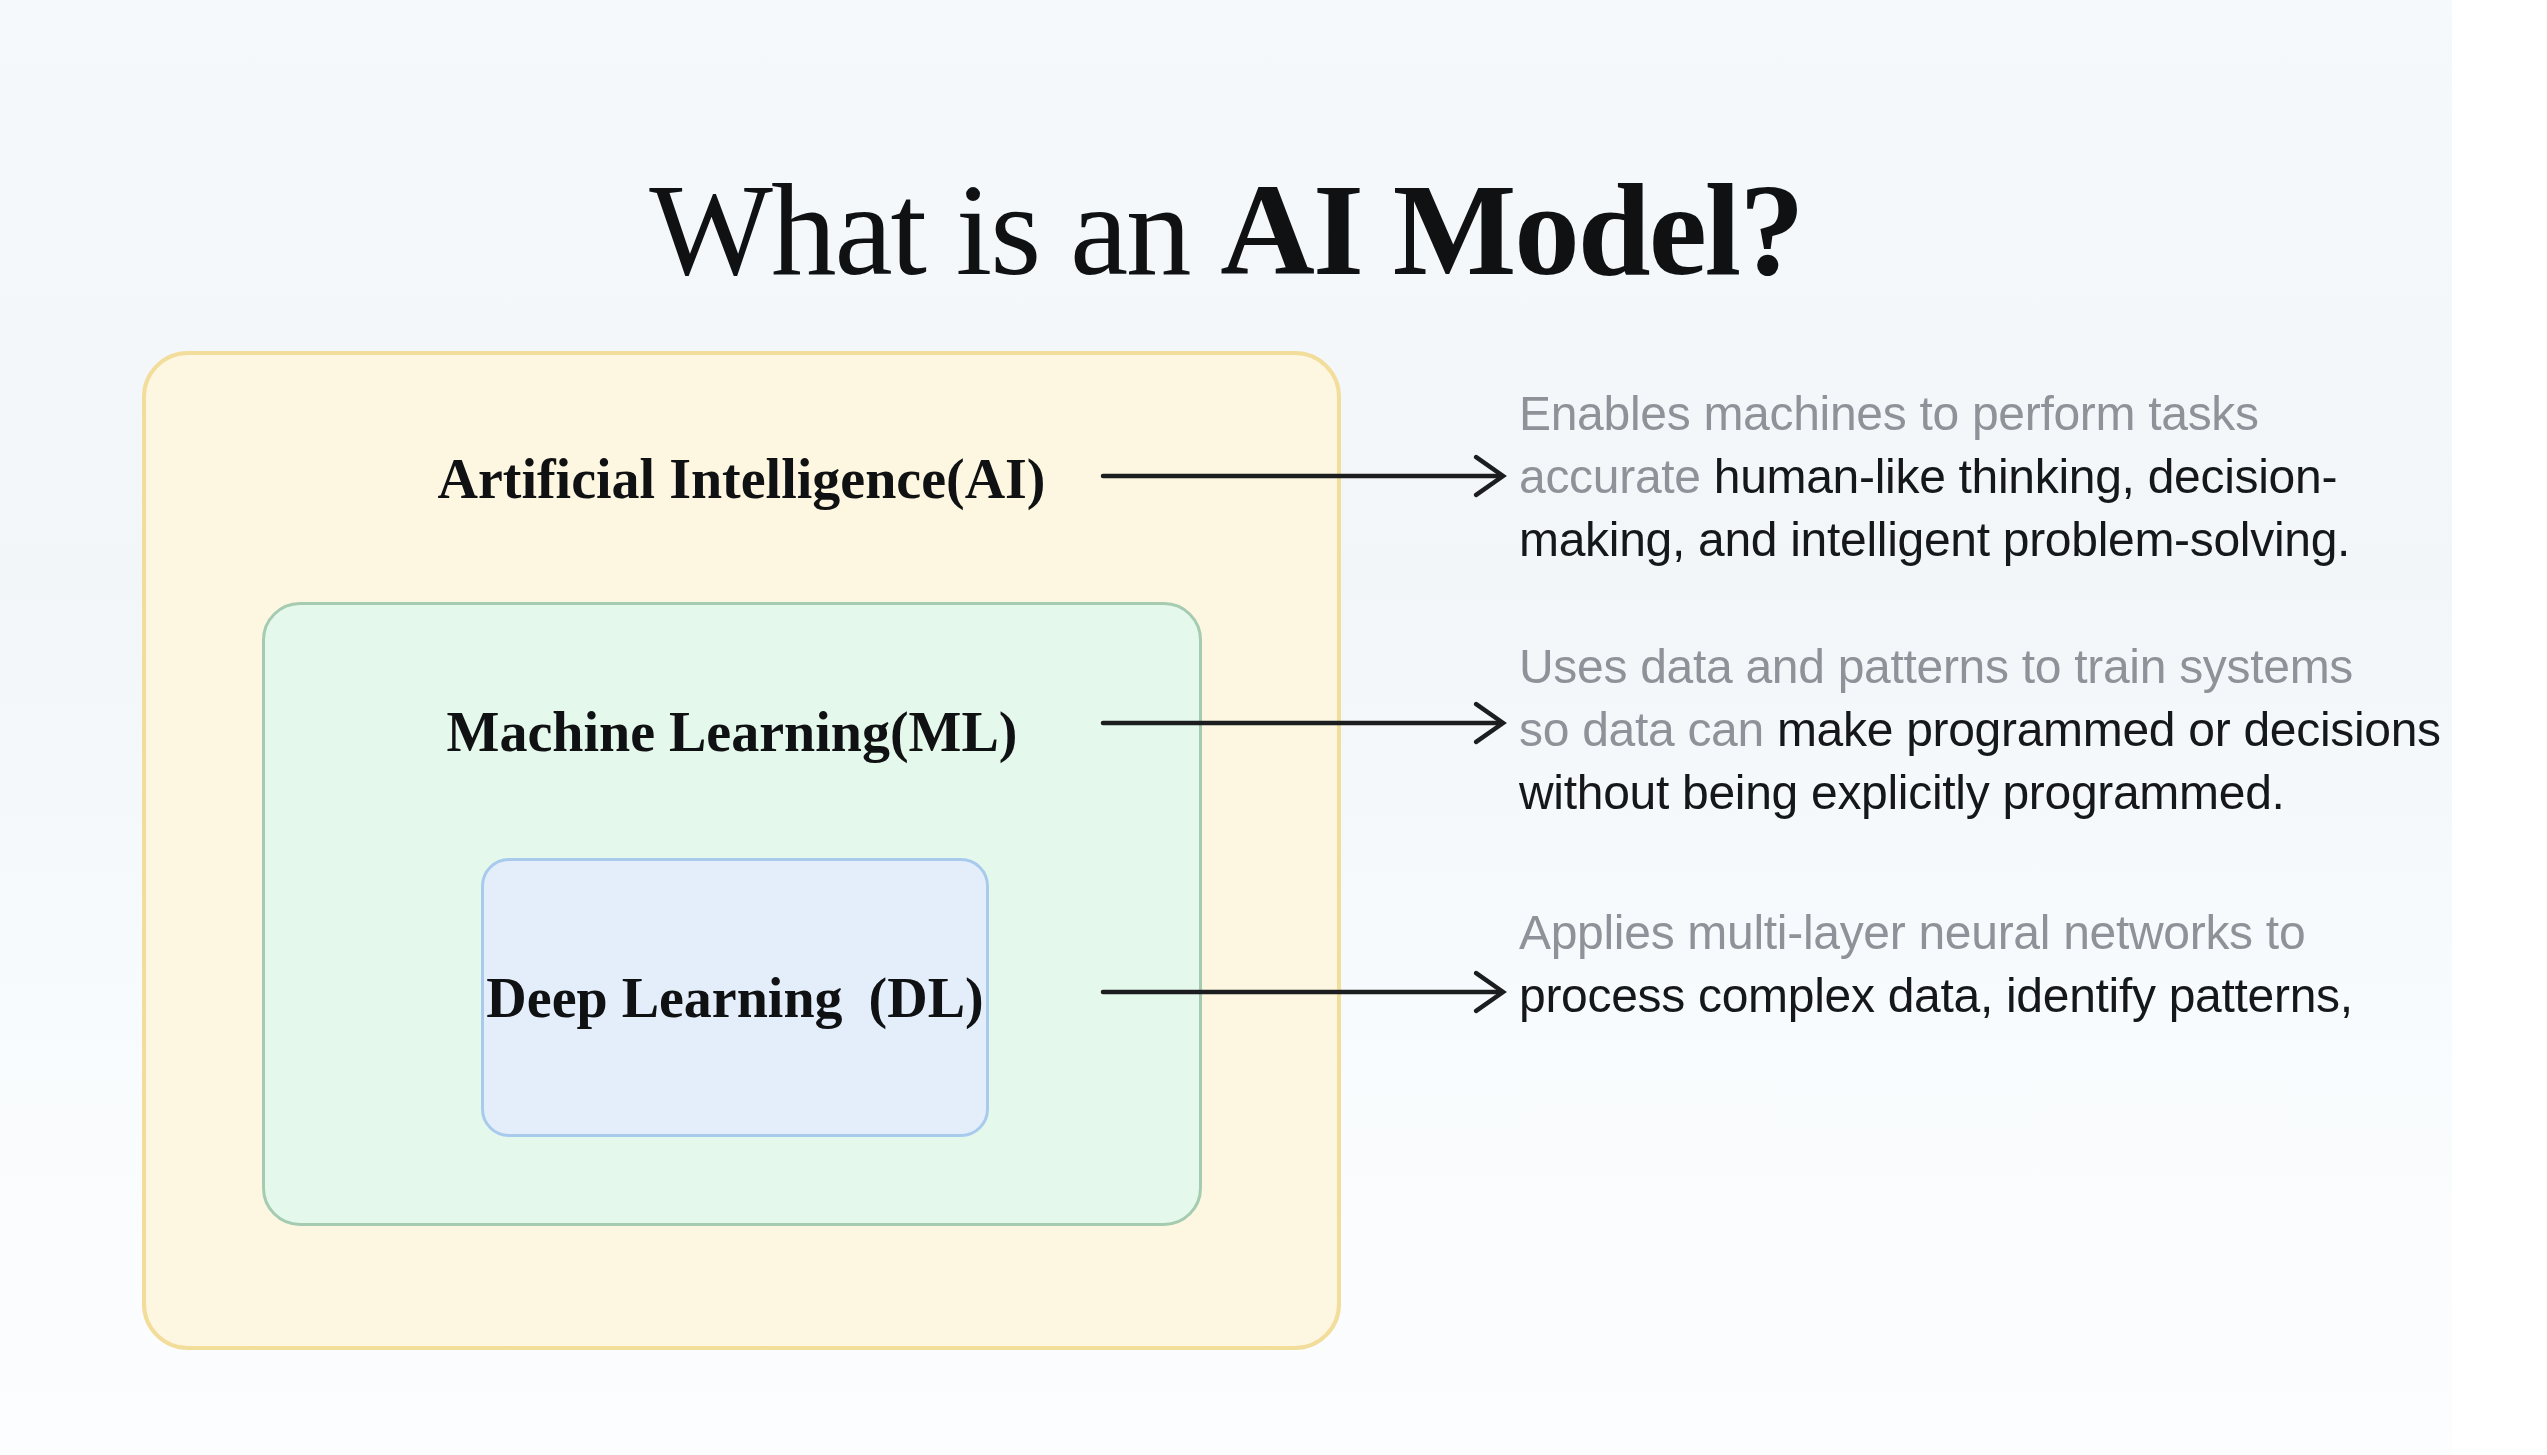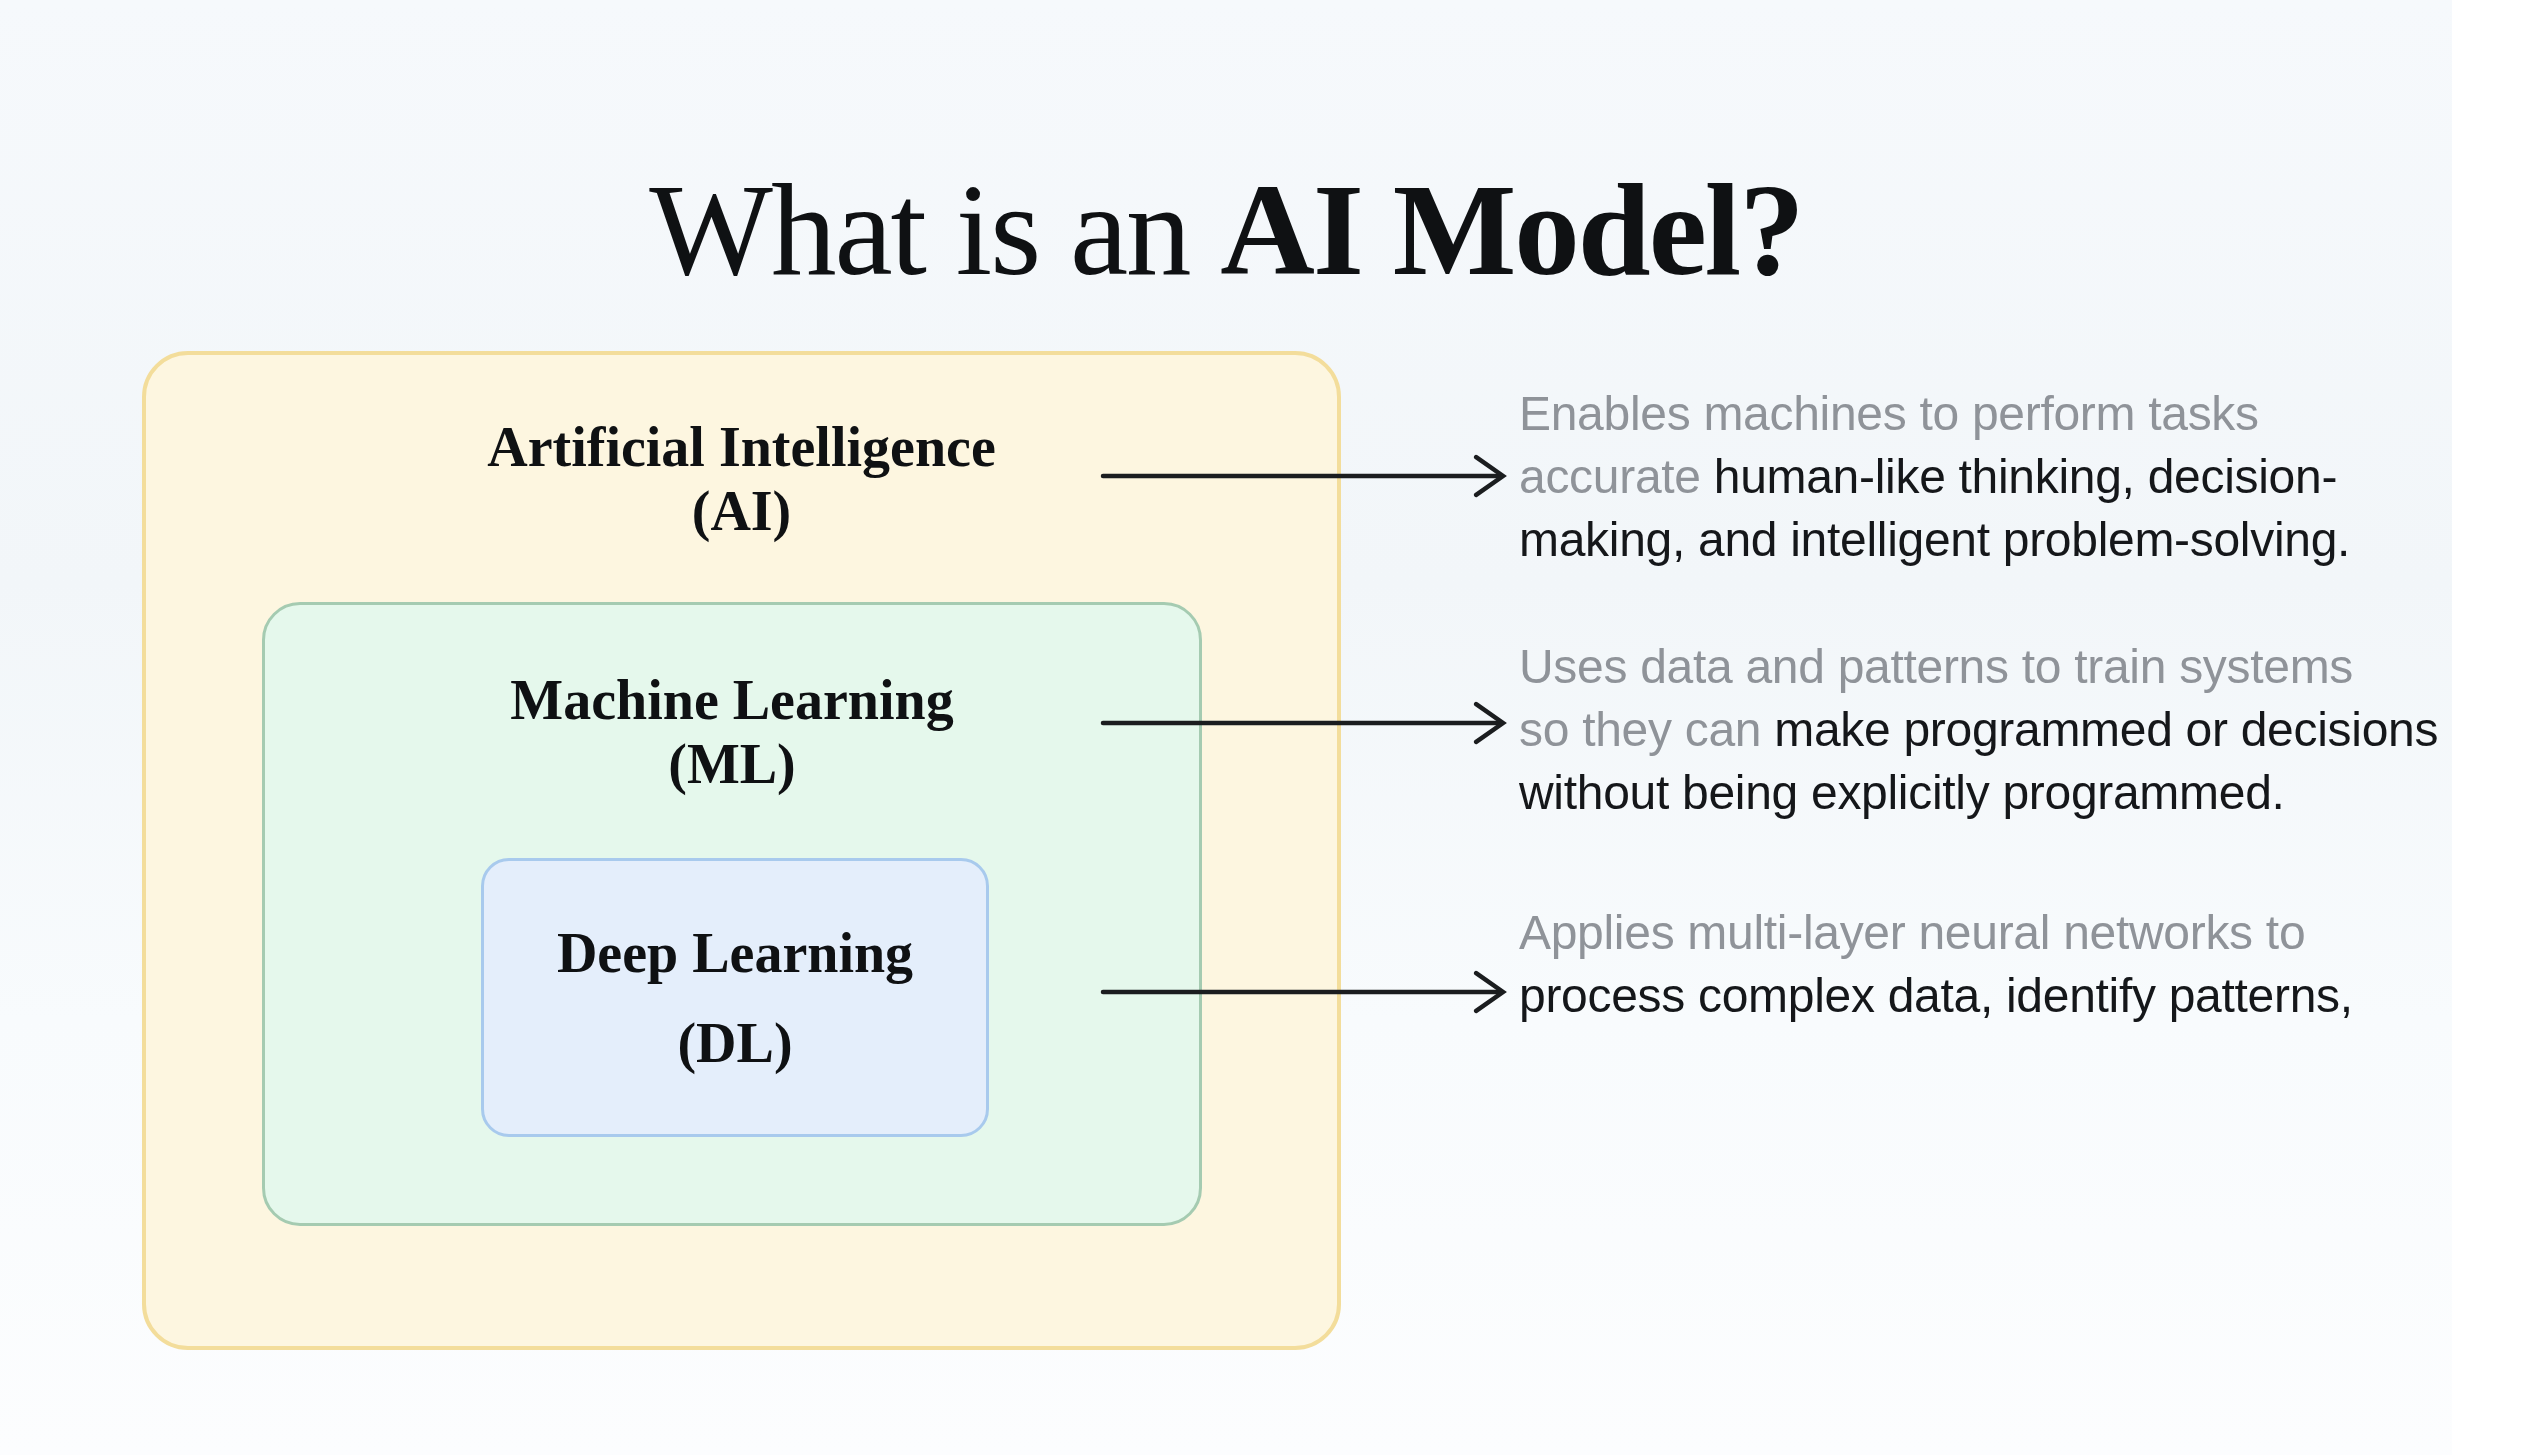--- a/index.html
+++ b/index.html
@@ -22,21 +22,21 @@
     font-size:131px;line-height:1.25;letter-spacing:-2px;
     font-weight:400;color:var(--label);
   }
   .title b{font-weight:700;}
   .box{position:absolute;box-sizing:border-box;border-style:solid;}
   .box-ai{left:142px;top:351px;width:1199px;height:999px;border-radius:46px;border-width:4px;}
   .box-ml{left:116px;top:247px;width:940px;height:624px;border-radius:38px;border-width:3px;}
   .box-dl{left:216px;top:253px;width:508px;height:279px;border-radius:28px;border-width:3px;}
   .box-label{
     position:absolute;left:0;top:0;width:100%;
-    display:flex;flex-direction:column;align-items:center;justify-content:center;
+    display:flex;flex-direction:row;align-items:center;justify-content:center;
     font-family:"Liberation Serif","DejaVu Serif",serif;
     font-weight:700;font-size:56px;line-height:64px;
     color:var(--label);text-align:center;white-space:nowrap;
   }
   .label-strip-ai{height:247px;}
   .label-strip-ml{height:253px;}
   .label-strip-dl{height:100%;gap:26px;}
   .arrow{position:absolute;width:410px;height:44px;}
   .arrow-ai{left:1100px;top:454px;}
   .arrow-ml{left:1100px;top:701px;}
@@ -92,21 +92,21 @@
     <polyline points="378,3 405,22 378,41"></polyline>
   </svg>
 
   <div class="desc desc-ai">
       <div><span class="muted">Enables machines to perform tasks</span></div>
       <div><span class="muted">accurate </span><span class="strong">human-like thinking, decision-</span></div>
       <div><span class="strong">making, and intelligent problem-solving.</span></div>
     </div>
   <div class="desc desc-ml">
       <div><span class="muted">Uses data and patterns to train systems</span></div>
-      <div><span class="muted">so they can </span><span class="strong">make programmed or decisions</span></div>
+      <div><span class="muted">so data can </span><span class="strong">make programmed or decisions</span></div>
       <div><span class="strong">without being explicitly programmed.</span></div>
     </div>
   <div class="desc desc-dl">
       <div><span class="muted">Applies multi-layer neural networks to</span></div>
       <div><span class="strong">process complex data, identify patterns,</span></div>
     </div>
 
 </div>
 
 

